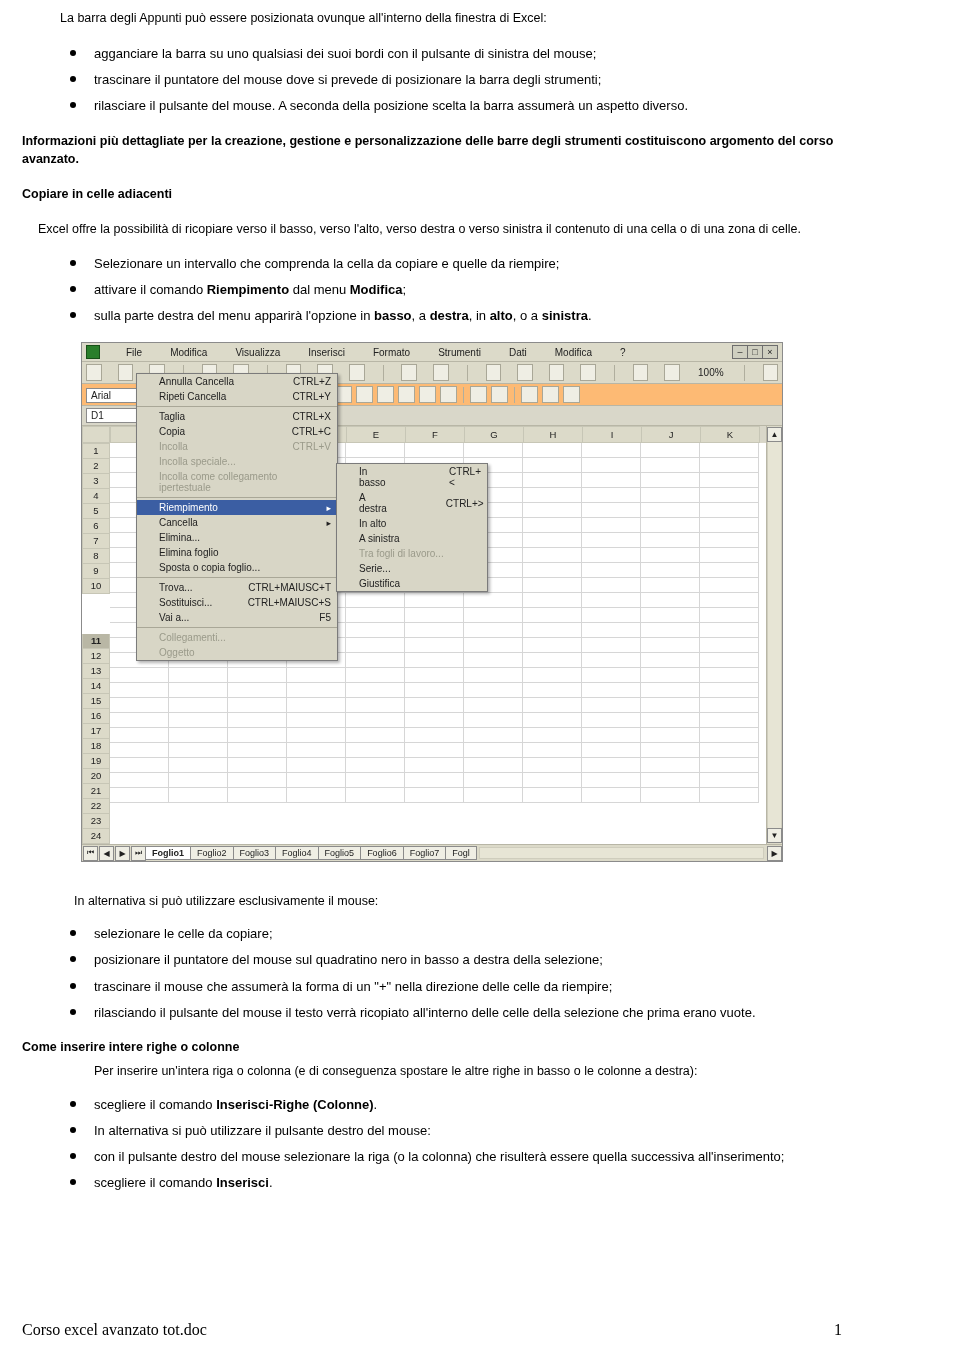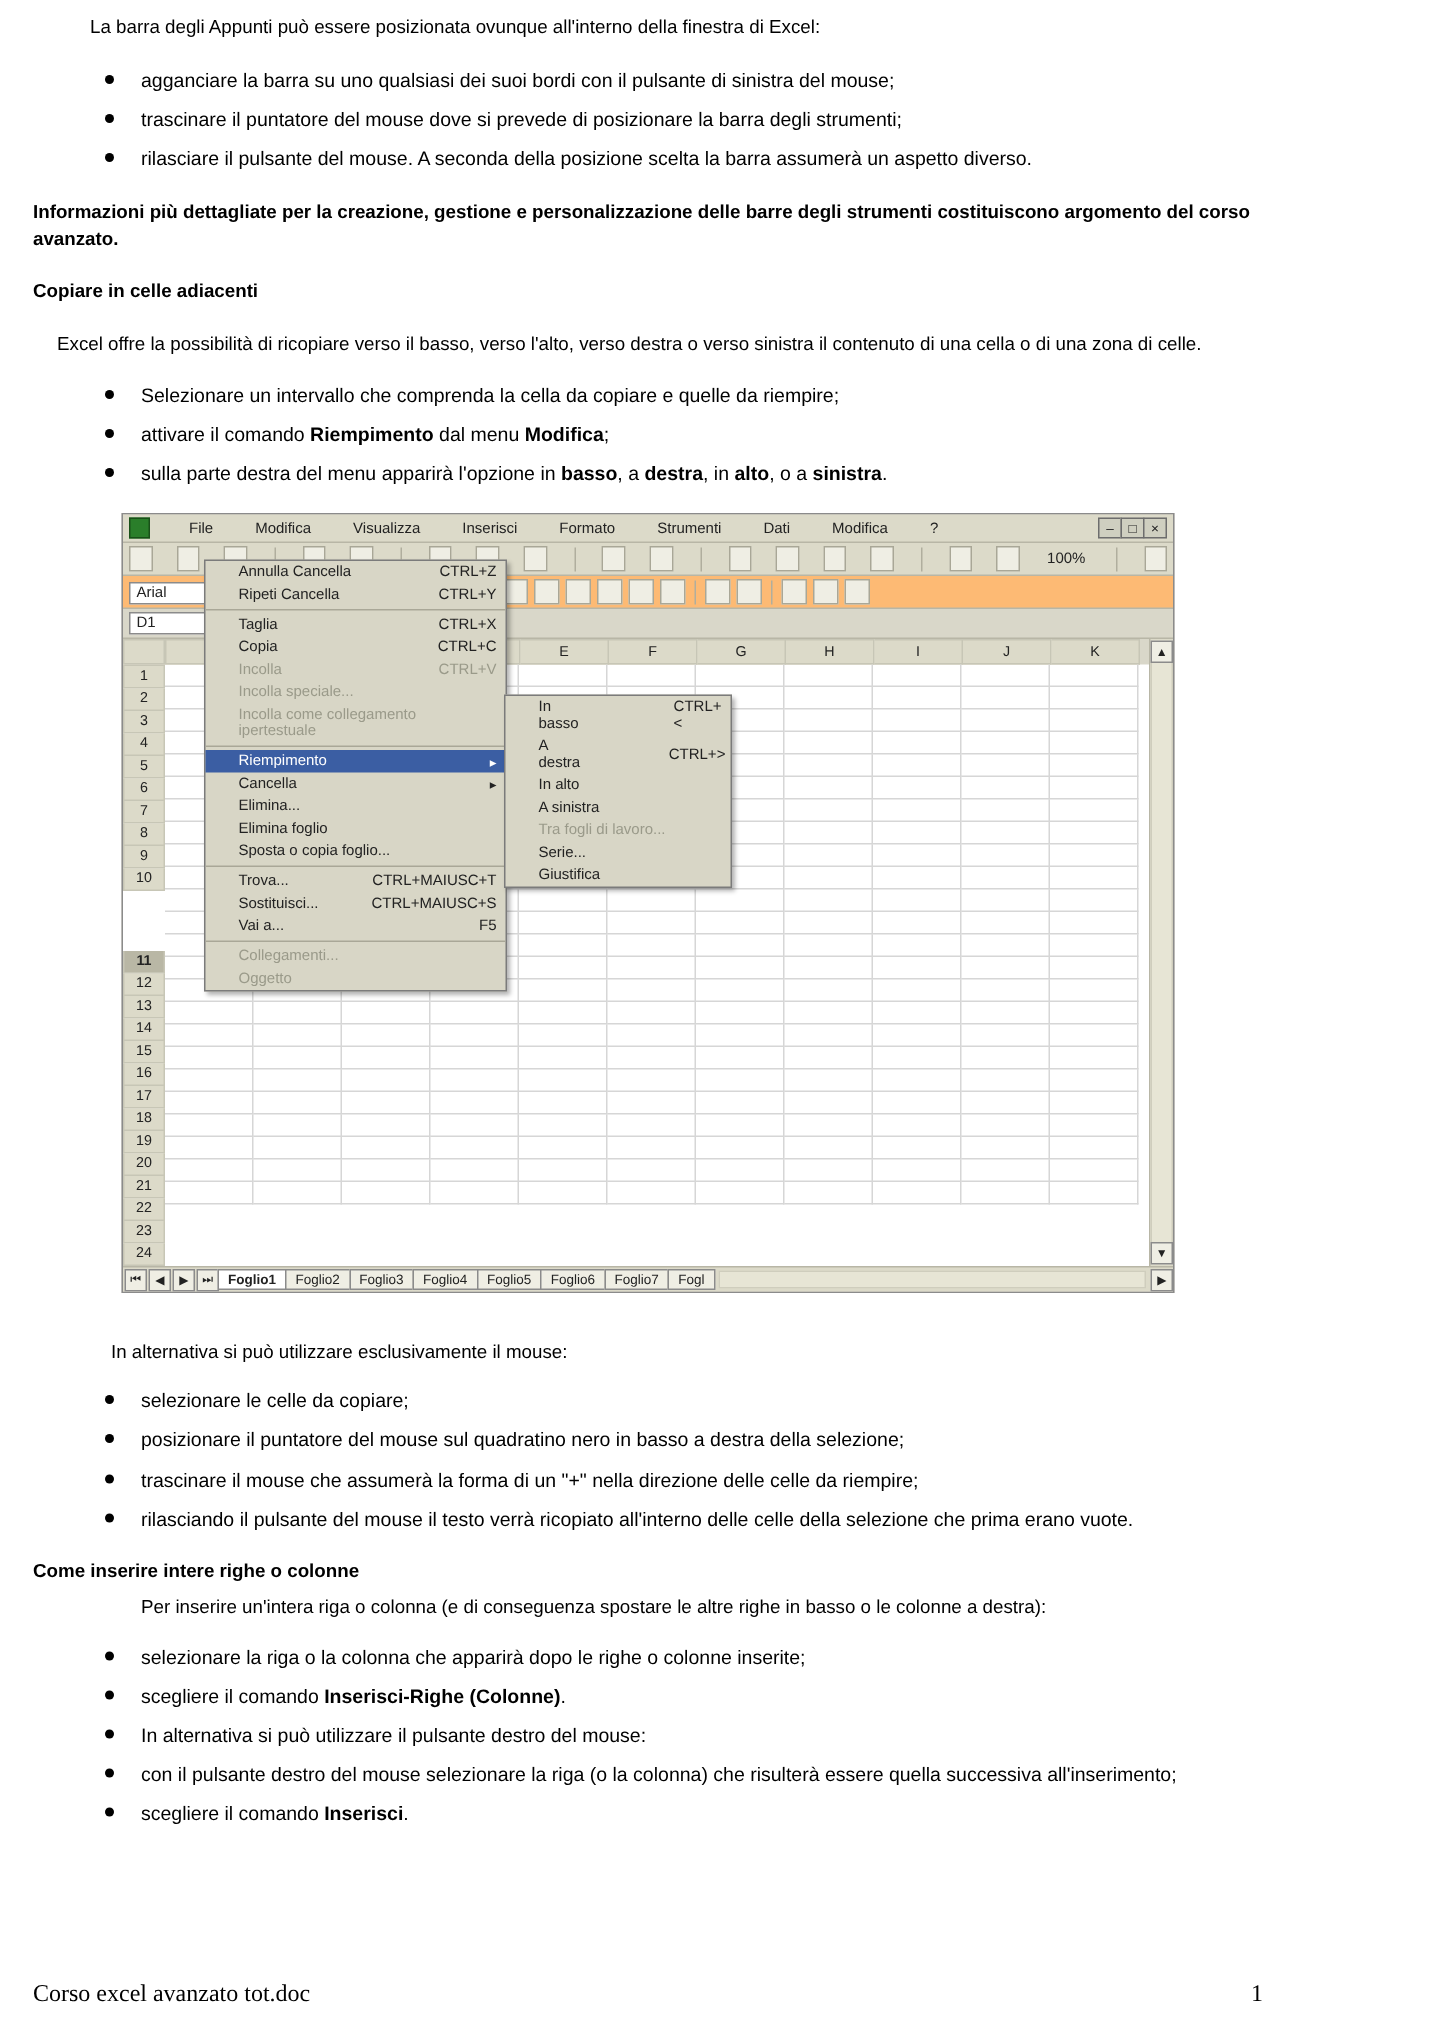--- a/index.html
+++ b/index.html
@@ -831,21 +831,20 @@
     <li>selezionare le celle da copiare;</li>
     <li>posizionare il puntatore del mouse sul quadratino nero in basso a destra della selezione;</li>
     <li>trascinare il mouse che assumerà la forma di un "+" nella direzione delle celle da riempire;</li>
     <li>rilasciando il pulsante del mouse il testo verrà ricopiato all'interno delle celle della selezione che prima erano vuote.</li>
   </ul>
 
   <p class="section-heading-indent">Come inserire intere righe o colonne</p>
   <p class="plain-indent2">Per inserire un'intera riga o colonna (e di conseguenza spostare le altre righe in basso o le colonne a destra):</p>
 
   <ul class="bullets">
-    <li>selezionare la riga o la colonna che apparirà dopo le righe o colonne inserite;</li>
     <li class="rich">
       <span>scegliere il comando </span><b>Inserisci-Righe (Colonne)</b><span>.</span>
     </li>
     <li>In alternativa si può utilizzare il pulsante destro del mouse:</li>
     <li>con il pulsante destro del mouse selezionare la riga (o la colonna) che risulterà essere quella successiva all'inserimento;</li>
     <li class="rich">
       <span>scegliere il comando </span><b>Inserisci</b><span>.</span>
     </li>
   </ul>
 

